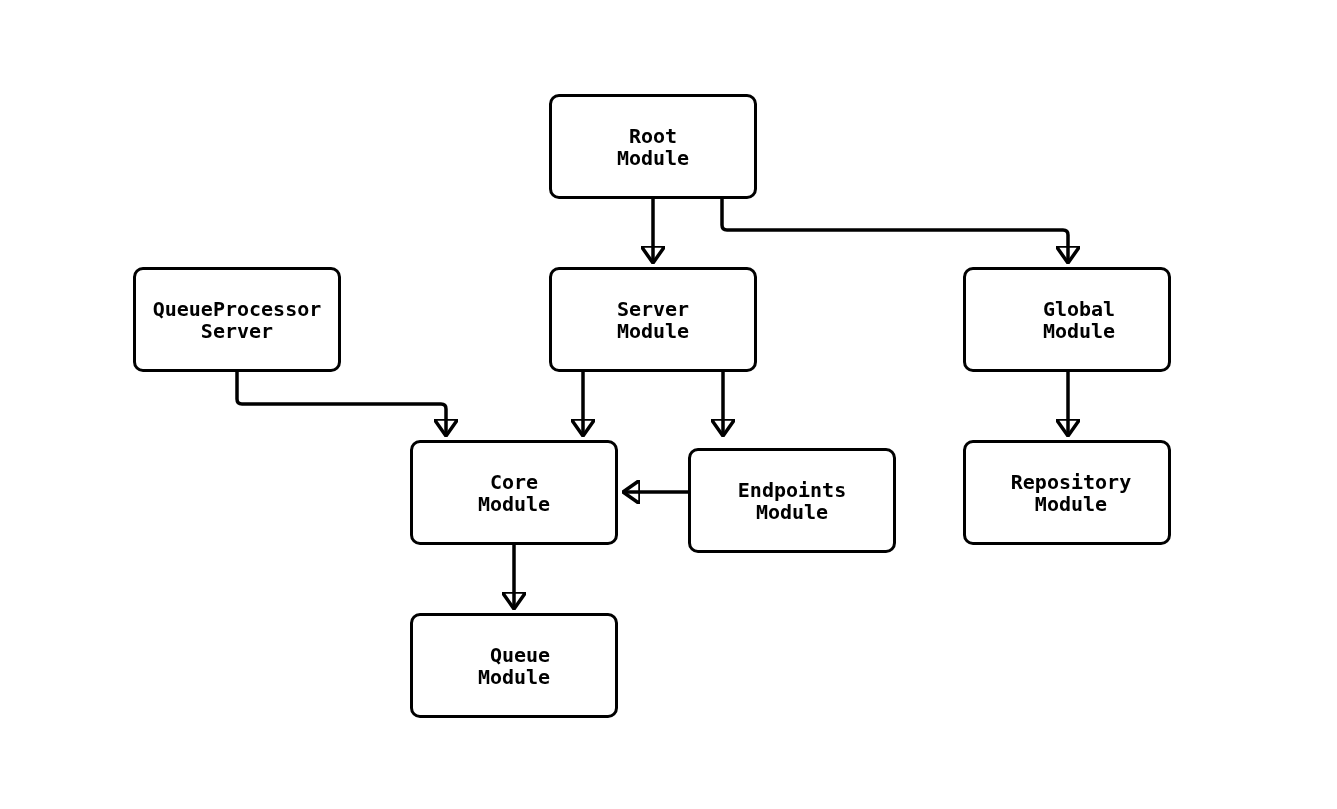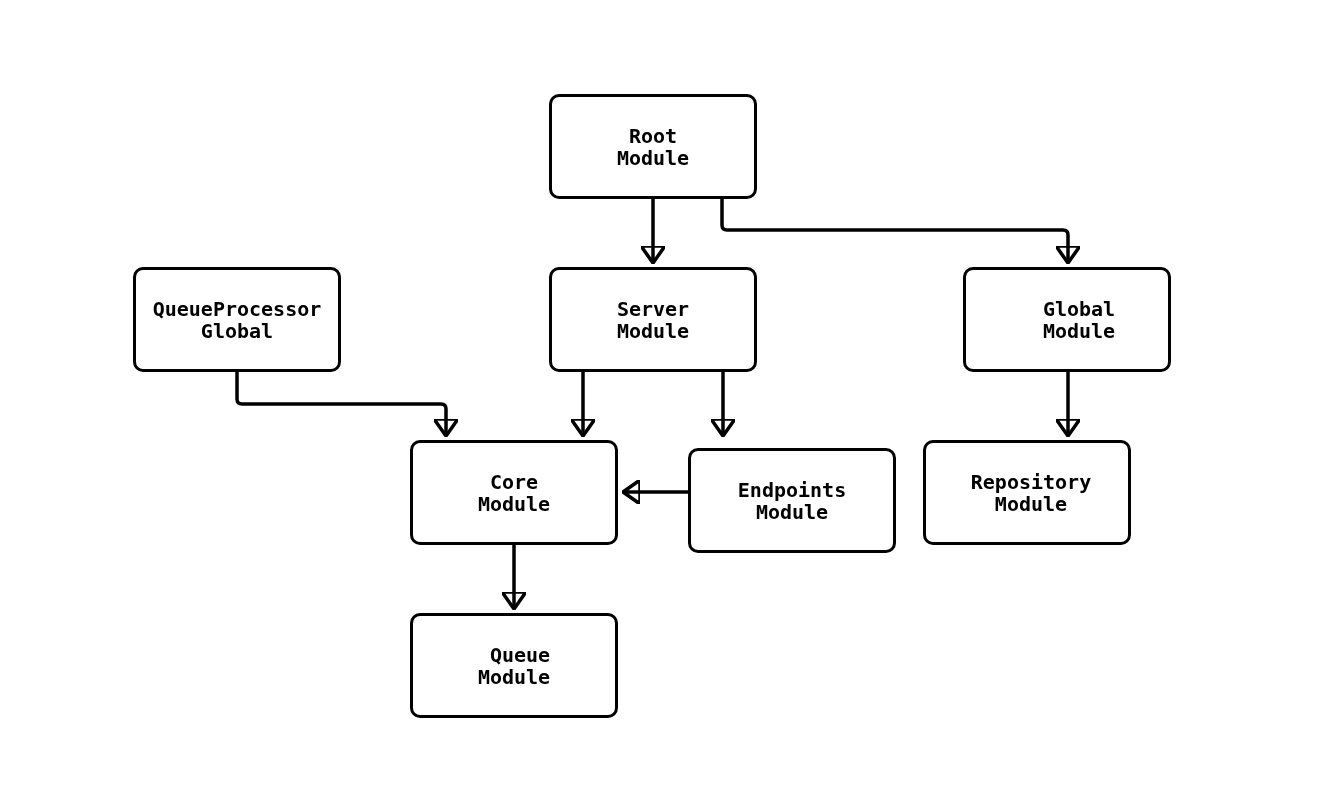--- a/index.html
+++ b/index.html
@@ -34,21 +34,21 @@
     line-height: 22px;
     color: #000000;
     white-space: pre-line;
   }
   .node-root          { left: 549px; top: 94px;  }
   .node-queueprocessor{ left: 133px; top: 267px; }
   .node-server        { left: 549px; top: 267px; text-align: center; }
   .node-global        { left: 963px; top: 267px; padding-left: 24px; }
   .node-core          { left: 410px; top: 440px; }
   .node-endpoints     { left: 688px; top: 440px; margin-top: 8px; }
-  .node-repository    { left: 923px; top: 440px; padding-left: 8px; }
+  .node-repository    { left: 963px; top: 440px; padding-left: 8px; }
   .node-queue         { left: 410px; top: 613px; text-align: right; }
 </style>
 </head>
 <body>
 
 <div class="canvas">
 
   <svg class="edges" viewBox="0 0 1337 809" xmlns="http://www.w3.org/2000/svg">
     <defs>
       <marker id="arrow" markerUnits="userSpaceOnUse" markerWidth="18" markerHeight="24" refX="16" refY="12" orient="auto">
@@ -62,21 +62,21 @@
     <path d="M 723 372 L 723 435" marker-end="url(#arrow)"></path>
     <path d="M 688 492 L 624 492" marker-end="url(#arrow)"></path>
     <path d="M 1068 372 L 1068 435" marker-end="url(#arrow)"></path>
     <path d="M 514 544 L 514 608" marker-end="url(#arrow)"></path>
   </svg>
 
   <div class="node node-root">Root
 Module</div>
 
   <div class="node node-queueprocessor">QueueProcessor
-Global</div>
+Server</div>
 
   <div class="node node-server">Server
 Module</div>
 
   <div class="node node-global">Global
 Module</div>
 
   <div class="node node-core">Core
 Module</div>
 

